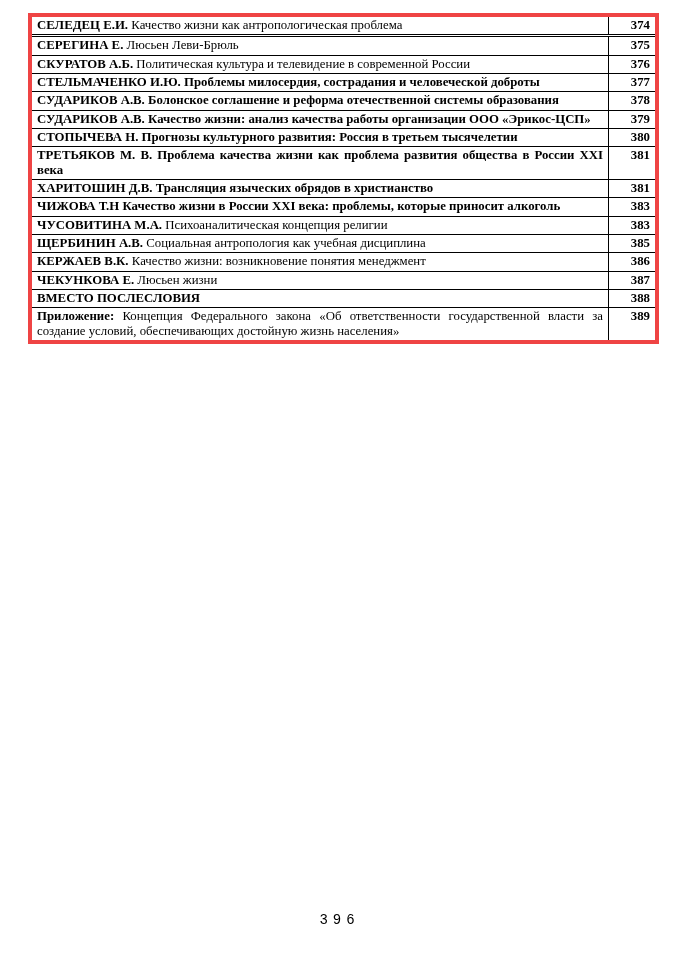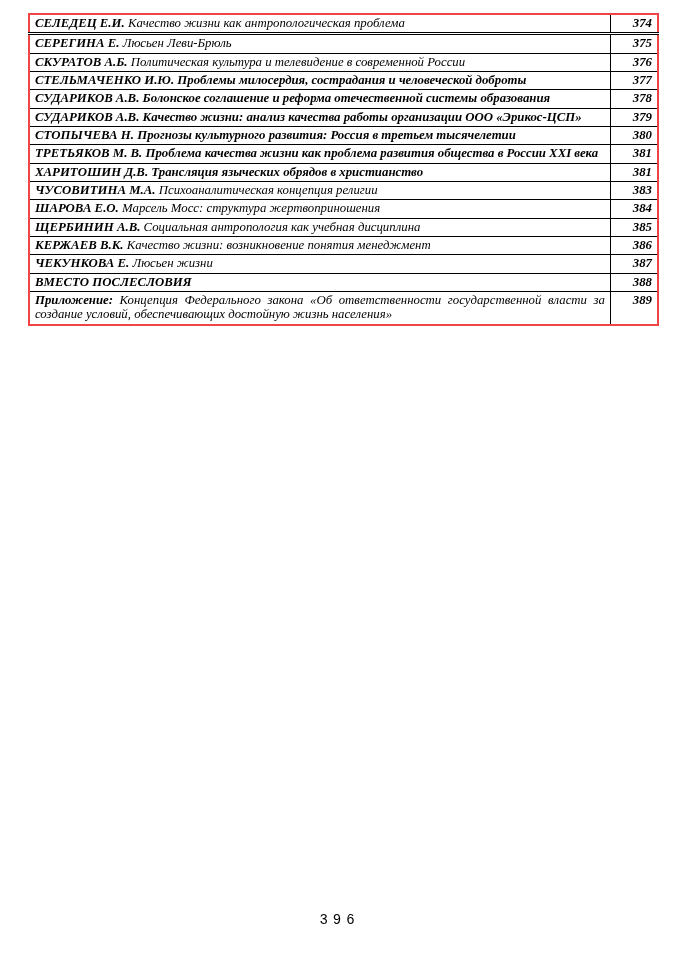--- a/index.html
+++ b/index.html
@@ -23,23 +23,22 @@
   }
   .toc-wrap {
     position: absolute;
     top: 13px;
     left: 28px;
     right: 20px;
   }
   table.toc {
     width: 100%;
     border-collapse: collapse;
-    border: 2px solid #ef4444;
+    border: 4px solid #ef4444;
     table-layout: fixed;
-    font-style: italic;
   }
   table.toc td {
     border: 1.5px solid #000;
     vertical-align: top;
     padding: 1px 5px 2px 5px;
     font-size: 12.8px;
     line-height: 1.12;
   }
   td.title-cell {
     text-align: justify;
@@ -139,31 +138,31 @@
         </tr>
           <tr>
           <td class="title-cell">
             <span class="author">ХАРИТОШИН Д.В.</span>
             <span class="title" data-weight="bold">Трансляция языческих обрядов в христианство</span>
           </td>
           <td class="page-cell">381</td>
         </tr>
           <tr>
           <td class="title-cell">
+            <span class="author">ЧИЖОВА Т.Н</span>
+            <span class="title" data-weight="bold">Качество жизни в России XXI века: проблемы, которые приносит алкоголь</span>
+          </td>
+          <td class="page-cell">383</td>
+        </tr>
+          <tr>
+          <td class="title-cell">
             <span class="author">ЧУСОВИТИНА М.А.</span>
             <span class="title" data-weight="normal">Психоаналитическая концепция религии</span>
           </td>
           <td class="page-cell">383</td>
-        </tr>
-          <tr>
-          <td class="title-cell">
-            <span class="author">ШАРОВА Е.О.</span>
-            <span class="title" data-weight="normal">Марсель Мосс: структура жертвоприношения</span>
-          </td>
-          <td class="page-cell">384</td>
         </tr>
           <tr>
           <td class="title-cell">
             <span class="author">ЩЕРБИНИН А.В.</span>
             <span class="title" data-weight="normal">Социальная антропология как учебная дисциплина</span>
           </td>
           <td class="page-cell">385</td>
         </tr>
           <tr>
           <td class="title-cell">

